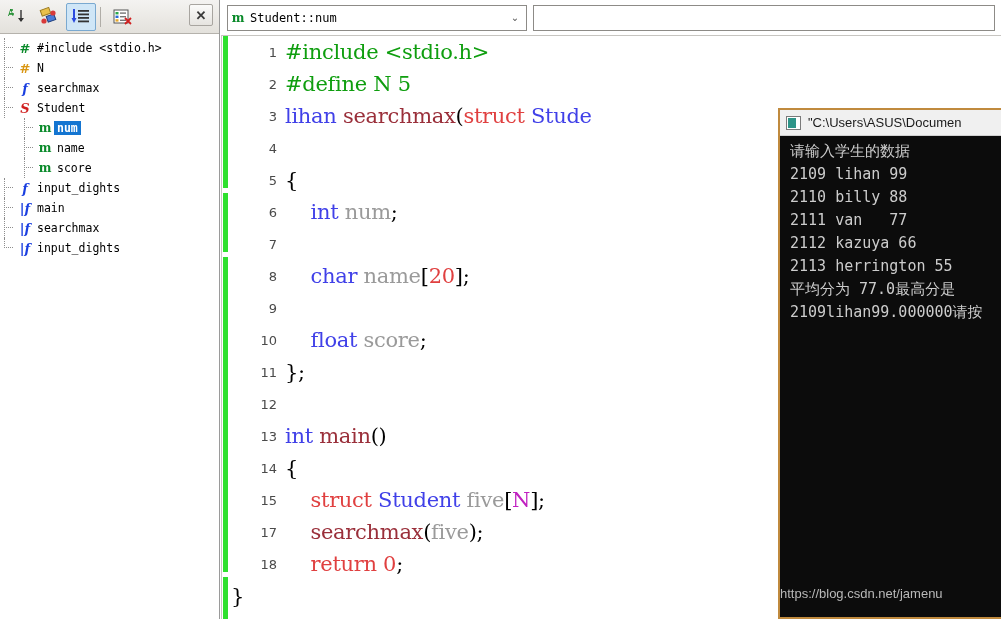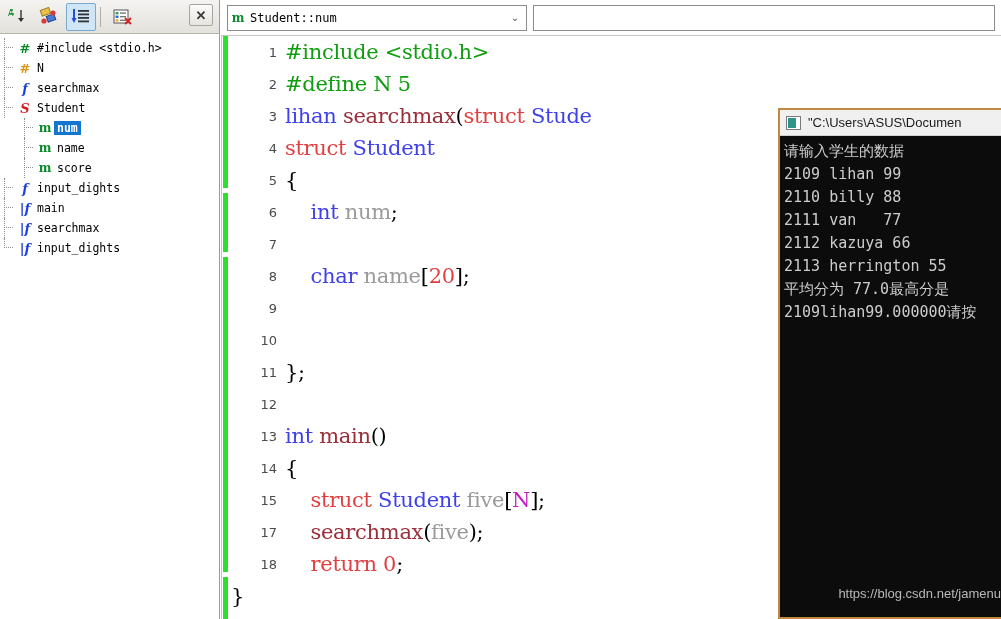--- a/index.html
+++ b/index.html
@@ -232,32 +232,32 @@
     background: #2e9488;
   }
   #console-title-text {
     margin-left: 7px;
     font-family: "Liberation Sans", sans-serif;
     font-size: 13px;
     color: #1a1a1a;
     white-space: nowrap;
   }
   #console-body {
-    padding: 4px 0 0 4px;
+    padding: 4px 0 0 10px;
     font-family: "DejaVu Sans Mono", monospace;
     font-size: 15px;
     line-height: 23px;
     color: #cccccc;
     white-space: pre;
   }
   #watermark {
     position: absolute;
     left: 0; bottom: 16px;
     width: 100%;
-    text-align: right;
+    text-align: left;
     font-family: "Liberation Sans", sans-serif;
     font-size: 13px;
     color: #b9b9b9;
   }
 </style>
 </head>
 <body>
 
 <div id="app">
 
@@ -408,21 +408,20 @@
           <div class="cline">
             <div class="lnum">2</div>
             <div class="ltext"><span class="tk-pre">#define N 5</span></div>
           </div>
           <div class="cline">
             <div class="lnum">3</div>
             <div class="ltext"><span class="tk-kw">lihan</span><span class="tk-plain"> </span><span class="tk-fn">searchmax</span><span class="tk-punc">(</span><span class="tk-struct">struct</span><span class="tk-plain"> </span><span class="tk-type">Stude</span></div>
           </div>
           <div class="cline">
             <div class="lnum">4</div>
-            <div class="ltext"><span class="tk-struct">struct</span><span class="tk-plain"> </span><span class="tk-type">Student</span></div>
           </div>
           <div class="cline">
             <div class="lnum">5</div>
             <div class="ltext"><span class="tk-punc">{</span></div>
           </div>
           <div class="cline">
             <div class="lnum">6</div>
             <div class="ltext"><span class="tk-plain">    </span><span class="tk-kw">int</span><span class="tk-plain"> </span><span class="tk-id">num</span><span class="tk-punc">;</span></div>
           </div>
           <div class="cline">
@@ -432,20 +431,21 @@
           <div class="cline">
             <div class="lnum">8</div>
             <div class="ltext"><span class="tk-plain">    </span><span class="tk-kw">char</span><span class="tk-plain"> </span><span class="tk-id">name</span><span class="tk-punc">[</span><span class="tk-num">20</span><span class="tk-punc">];</span></div>
           </div>
           <div class="cline">
             <div class="lnum">9</div>
             <div class="ltext"></div>
           </div>
           <div class="cline">
             <div class="lnum">10</div>
+            <div class="ltext"><span class="tk-plain">    </span><span class="tk-kw">float</span><span class="tk-plain"> </span><span class="tk-id">score</span><span class="tk-punc">;</span></div>
           </div>
           <div class="cline">
             <div class="lnum">11</div>
             <div class="ltext"><span class="tk-punc">};</span></div>
           </div>
           <div class="cline">
             <div class="lnum">12</div>
           </div>
           <div class="cline">
             <div class="lnum">13</div>

